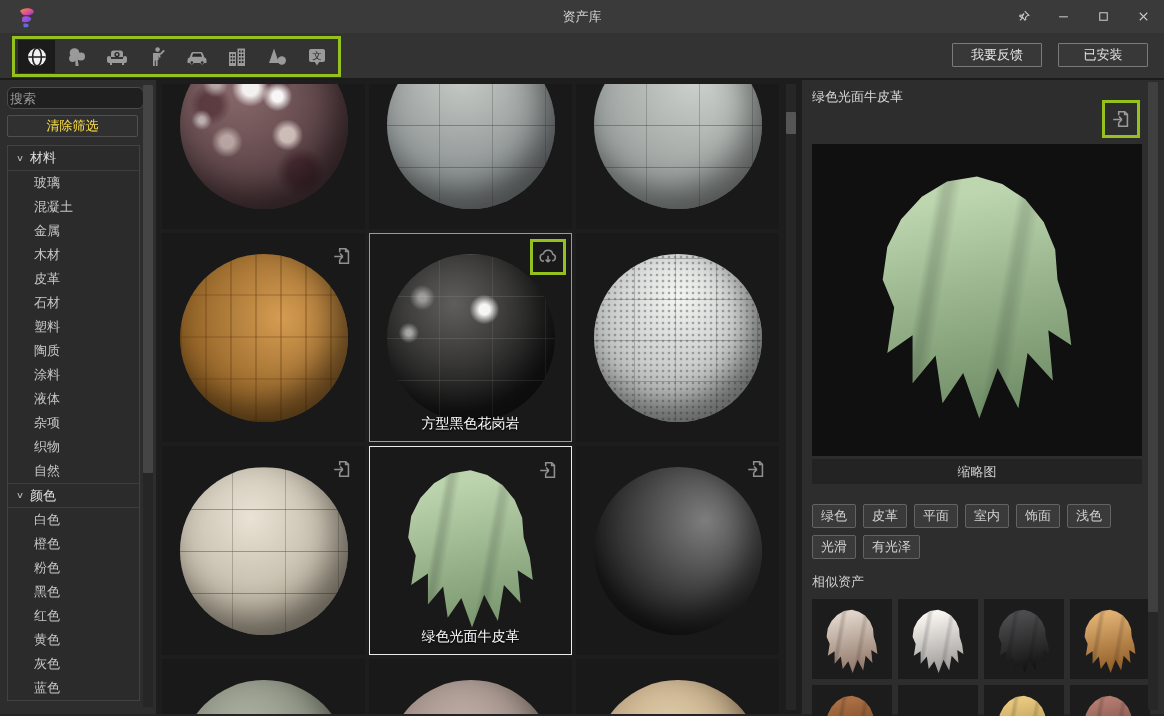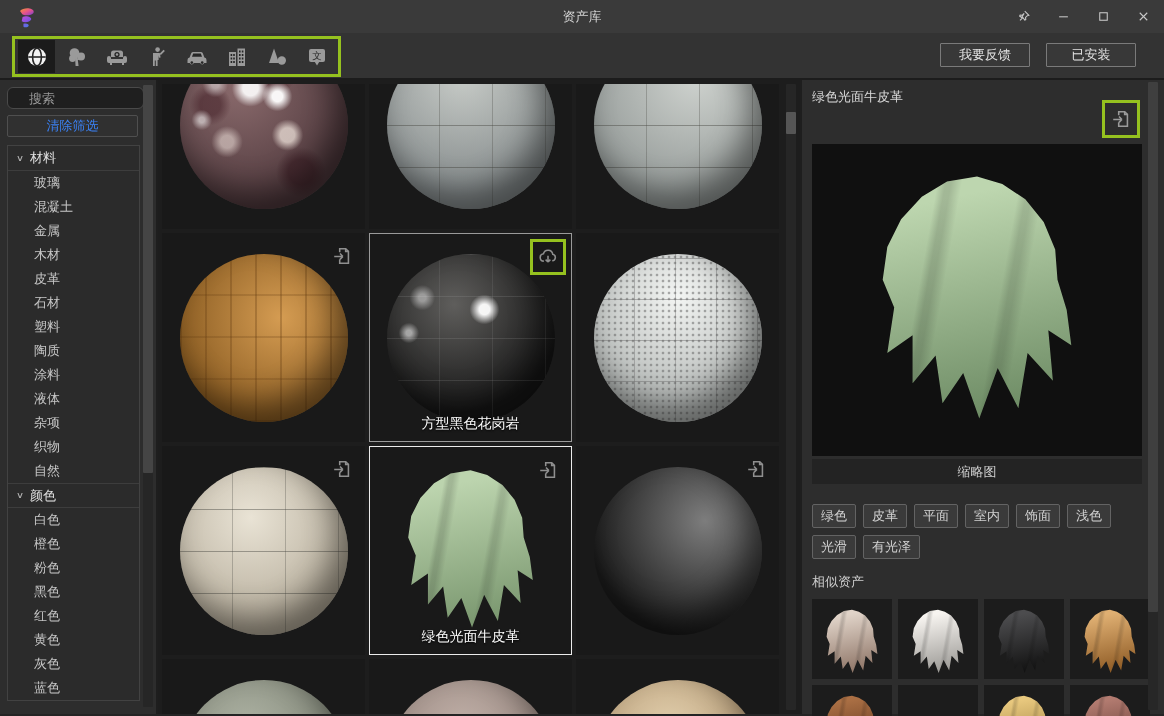--- a/index.html
+++ b/index.html
@@ -16,34 +16,34 @@
   .winbtn { width:22px; height:22px; display:flex; align-items:center; justify-content:center; color:#c8c8c8; cursor:default; }
   .winbtn svg { width:15px; height:15px; }
 
   
   .toolbar { position:relative; height:47px; background:#333333; border-bottom:2px solid #1c1c1c; }
   .tool-highlight { position:absolute; left:12px; top:3px; height:41px; border:3px solid var(--green,#95c11f); display:flex; align-items:center; padding:0 3px; }
   .tools { display:flex; gap:3px; align-items:center; height:100%; }
   .tool { width:37px; height:33px; display:flex; align-items:center; justify-content:center; color:#9a9a9a; }
   .tool.selected { background:#1b1b1b; color:#f2f2f2; }
   .tool svg { width:24px; height:24px; }
-  .toolbar-right { position:absolute; right:28px; top:10px; display:flex; gap:16px; }
+  .toolbar-right { position:absolute; right:16px; top:10px; display:flex; gap:16px; }
   .tb-btn { min-width:90px; height:24px; padding:0 14px; background:#383838; border:1px solid #7a7a7a;
     color:#e2e2e2; font-size:13px; display:flex; align-items:center; justify-content:center; border-radius:1px; }
 
   
   .main { position:relative; display:flex; height:634px; }
 
   
   .sidebar { position:relative; width:158px; background:#2d2d2d; padding:7px 16px 0 7px; border-right:2px solid #1e1e1e; }
   .search-input { width:137px; height:22px; background:#1f1f1f; border:1px solid #4a4a4a; color:#d8d8d8;
-    font-size:13px; padding:0 21px; border-radius:6px; }
+    font-size:13px; padding:0 2px; border-radius:6px; }
   .search-input::placeholder { color:#9a9a9a; }
   .clear-btn { width:131px; height:22px; margin-top:6px; background:#303030; border:1px solid #4f4f4f;
-    color:#3b82f6; font-size:13px; display:flex; align-items:center; justify-content:center; border-radius:2px; }
+    color:#fde047; font-size:13px; display:flex; align-items:center; justify-content:center; border-radius:2px; }
   .side-sections { margin-top:8px; border:1px solid #424242; background:#2b2b2b; }
   .side-header { height:25px; display:flex; align-items:center; gap:6px; padding-left:8px;
     color:#e0e0e0; font-size:13px; border-bottom:1px solid #3d3d3d; border-top:1px solid #3d3d3d; }
   .side-section:first-child .side-header { border-top:none; }
   .chev { color:#b5b5b5; font-size:11px; transform:scaleY(.8); }
   .side-item { height:24px; line-height:24px; padding-left:26px; color:#c6c6c6; font-size:13px; }
   .v-scroll { position:absolute; width:10px; border-radius:1px; background:#262626; }
   .v-thumb { position:absolute; left:0; width:10px; background:#454545; border-radius:1px; }
   .sb-scroll { right:3px; top:5px; height:622px; }
 

